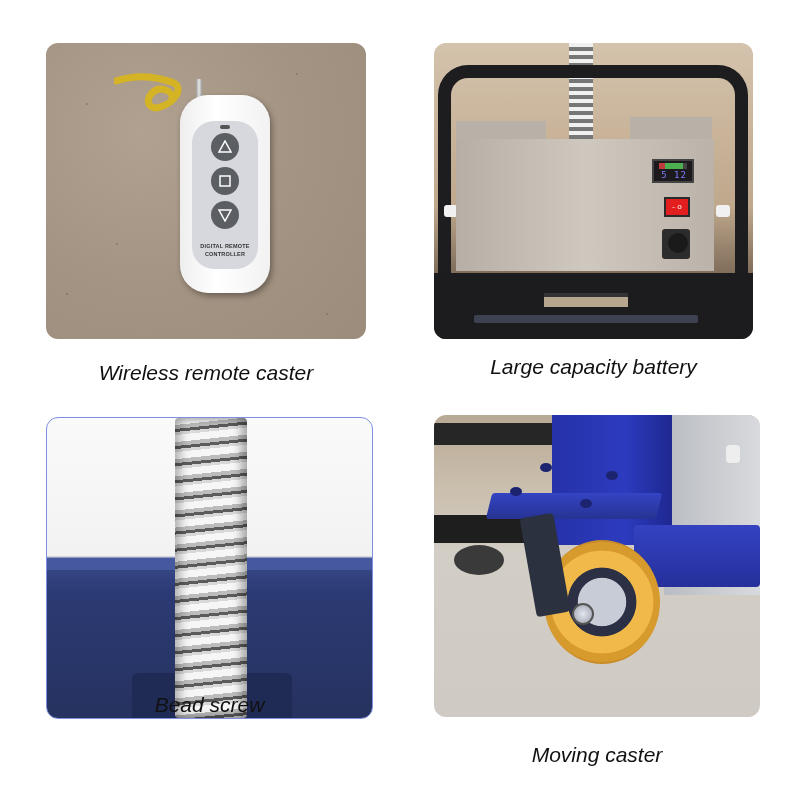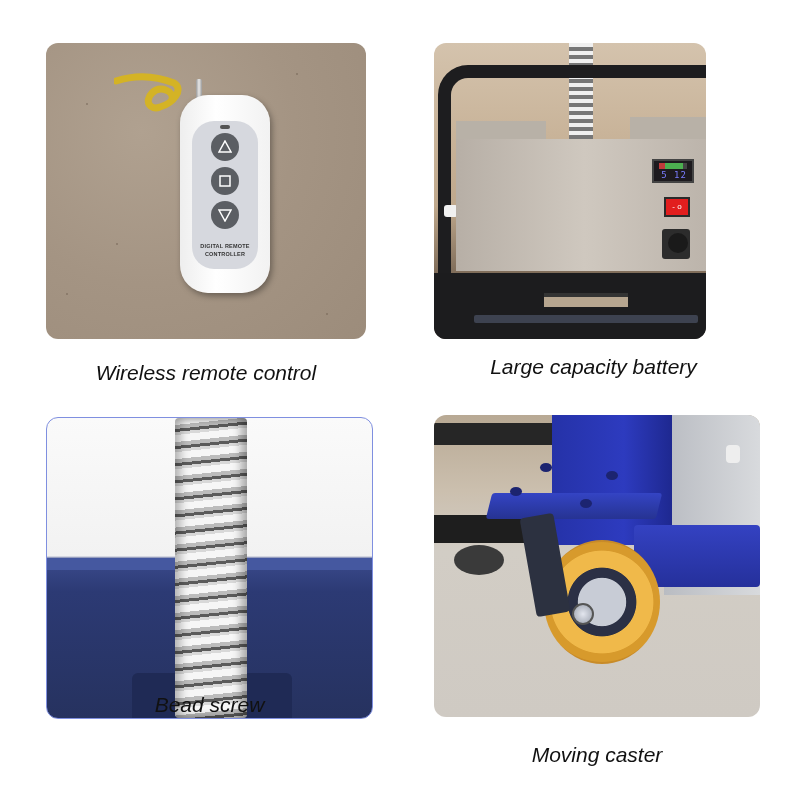--- a/index.html
+++ b/index.html
@@ -16,21 +16,21 @@
     .lanyard { position: absolute; left: 68px; top: 30px; width: 70px; height: 44px; }
     .antenna { position: absolute; left: 150px; top: 36px; width: 6px; height: 22px; background: linear-gradient(90deg,#9a9a9a,#e8e8e8,#9a9a9a); border-radius: 2px; }
     .remote { position: absolute; left: 134px; top: 52px; width: 90px; height: 198px; background: linear-gradient(90deg,#eeeeee,#ffffff 40%,#f2f2f2); border-radius: 28px; box-shadow: 2px 3px 6px rgba(0,0,0,.35); }
     .remote-face { position: absolute; left: 12px; top: 26px; width: 66px; height: 148px; background: #d6d8de; border-radius: 22px; }
     .led { position: absolute; left: 28px; top: 4px; width: 10px; height: 4px; background: #555; border-radius: 2px; }
     .rbtn { position: absolute; left: 19px; width: 28px; height: 28px; background: #5b5e63; border-radius: 50%; display: flex; align-items: center; justify-content: center; }
     .rbtn svg { width: 14px; height: 14px; }
     .remote-label { position: absolute; left: 0; width: 66px; text-align: center; font-size: 5.5px; font-weight: bold; color: #333; letter-spacing: .2px; line-height: 7px; }
 
     
-    #p2 { left: 434px; top: 43px; width: 272px; height: 296px;
+    #p2 { left: 434px; top: 43px; width: 319px; height: 296px;
       background: linear-gradient(180deg, #d4c3ad 0%, #c9b49a 30%, #bfa88c 55%, #6b5a4a 85%, #2b241e 100%); }
     .handle { position: absolute; left: 4px; top: 22px; width: 310px; height: 260px; border: 13px solid #1d1d1f; border-bottom: none; border-radius: 30px 30px 0 0; }
     .screw-top { position: absolute; left: 135px; top: 0; width: 24px; height: 100px; background: repeating-linear-gradient(180deg,#f0f0f0 0 4px,#777 4px 8px); }
     .box-top-l { position: absolute; left: 22px; top: 78px; width: 90px; height: 20px; background: #b8b1a7; }
     .box-top-r { position: absolute; left: 196px; top: 74px; width: 82px; height: 24px; background: #b8b1a7; }
     .box { position: absolute; left: 22px; top: 96px; width: 258px; height: 132px; background: linear-gradient(90deg,#b7afa6,#cfc8bf 50%,#bbb3aa); }
     .meter { position: absolute; left: 196px; top: 20px; width: 42px; height: 24px; background: #1d1a1e; border: 2px solid #444; }
     .meter-bars { position: absolute; left: 5px; top: 2px; width: 28px; height: 6px; background: linear-gradient(90deg,#c03b3b 0 20%,#4caf50 20% 85%,#444 85%); }
     .meter-val { position: absolute; left: 3px; top: 9px; width: 34px; font-family: "DejaVu Sans Mono", monospace; font-size: 9px; color: #7a7cff; text-align: center; letter-spacing: 1px; }
     .switch { position: absolute; left: 208px; top: 58px; width: 26px; height: 20px; background: #2a2a2a; padding: 2px; }
@@ -98,21 +98,21 @@
       <div class="rbtn" style="top:80px">
         <svg viewBox="0 0 14 14">
             <polygon points="1,2 13,2 7,13" fill="none" stroke="#fff" stroke-width="1.5"></polygon>
           </svg>
       </div>
       <div class="remote-label" style="top:122px">DIGITAL REMOTE</div>
       <div class="remote-label" style="top:130px">CONTROLLER</div>
     </div>
   </div>
 </div>
-<div class="caption" style="left:46px;top:361px;width:320px;">Wireless remote control</div>
+<div class="caption" style="left:46px;top:361px;width:320px;">Wireless remote caster</div>
 
 <div class="panel" id="p2">
   <div class="screw-top"></div>
   <div class="handle"></div>
   <div class="box-top-l"></div>
   <div class="box-top-r"></div>
   <div class="gland-l"></div>
   <div class="gland-r"></div>
   <div class="box">
     <div class="meter">

